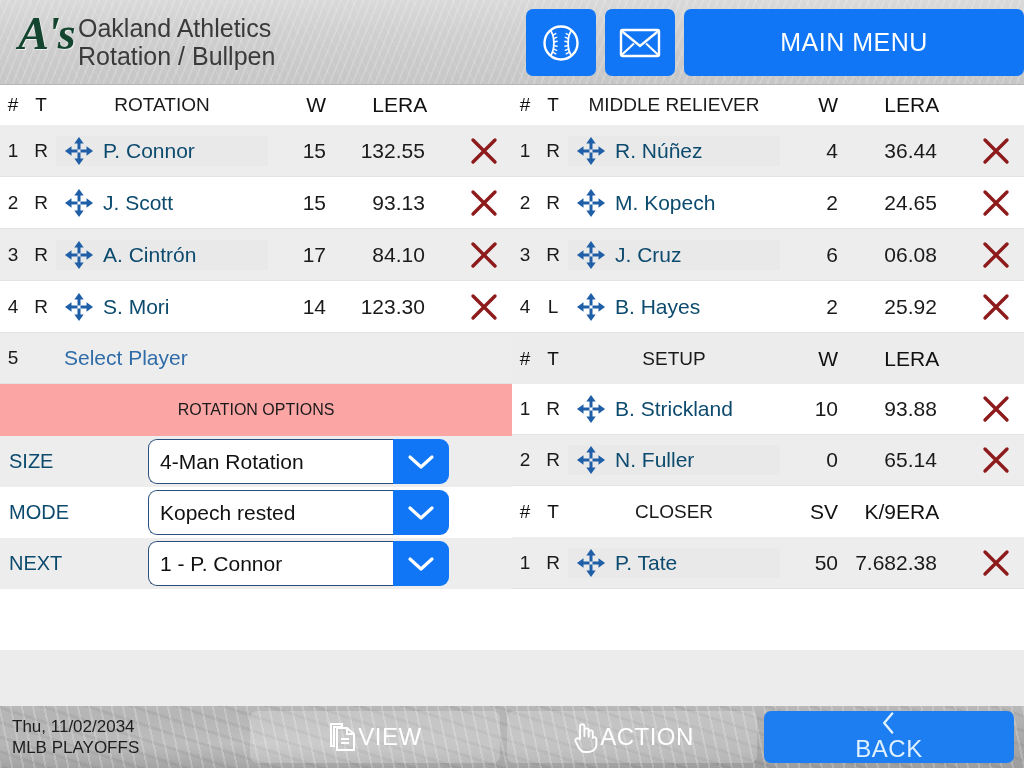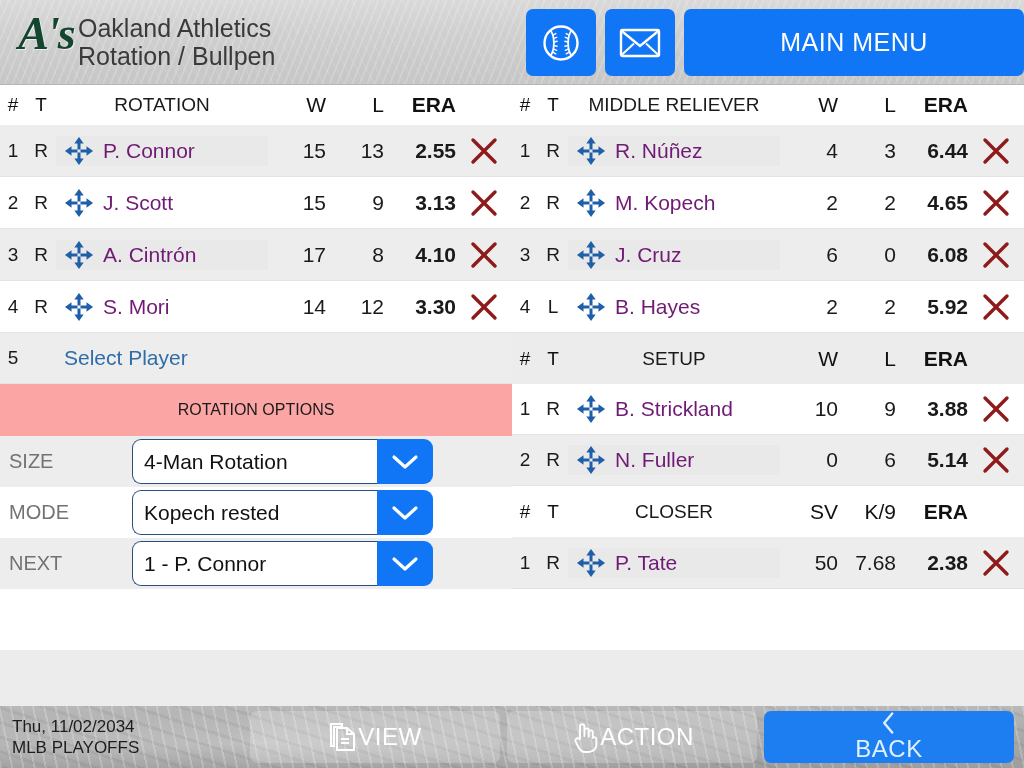--- a/index.html
+++ b/index.html
@@ -71,43 +71,43 @@
   .row.hdr{ height:40px; font-size:19px; background:#fff; }
   .row.hdr.shade{ background:#ececec; }
   .row.alt{ background:#ededed; }
   .row.plain{ background:#ffffff; }
   .row.sep{ border-bottom:1px solid #e3e3e3; }
 
   .c-num{ width:26px; text-align:center; font-size:19px; }
   .c-t{ width:30px; text-align:center; font-size:19px; }
   .c-name{ flex:1; display:flex; align-items:center; padding-left:8px; overflow:hidden; }
   .move-ico{ width:30px; height:30px; margin-right:9px; flex:0 0 auto; }
-  .pname{ color:#701a75; font-size:21px; white-space:nowrap; }
+  .pname{ color:#0c4a6e; font-size:21px; white-space:nowrap; }
   .pname.sel{ color:#2f6ca8; }
   .c-stat{ width:58px; text-align:right; font-size:21px; }
-  .c-era{ width:72px; text-align:right; font-size:21px;font-weight:bold; }
+  .c-era{ width:72px; text-align:left; font-size:21px; }
   .c-x{ width:56px; display:flex; align-items:center; justify-content:center; }
 
   .hdr-lbl{ color:#111; }
   .c-name.hdrname{ justify-content:center; padding-left:0; }
   .c-name.hdrname span{ font-size:19px; }
 
   
   .row.alt .c-name{ background:#e9e9e9; }
 
   
   .opt-title{
     height:52px; display:flex; align-items:center; justify-content:center;
     font-size:16px; background:#fca5a5; width:512px;
   }
   .opt-row{
     height:51px; display:flex; align-items:center; width:512px; background:#ededed;
   }
   .opt-row.white{ background:#ffffff; }
-  .opt-label{ width:132px; padding-left:9px; font-size:20px; color:#737373; }
+  .opt-label{ width:148px; padding-left:9px; font-size:20px; color:#0c4a6e; }
   .opt-ctl{ position:relative; width:301px; height:45px; display:flex; }
   .opt-field{
     flex:1; background:#fff; border:1px solid #2a4f7c; border-right:none;
     border-radius:9px 0 0 9px; display:flex; align-items:center;
     padding-left:11px; font-size:21px; color:#111;
   }
   .opt-arrow{
     width:56px; background:#1076f5; border-radius:0 9px 9px 0;
     display:flex; align-items:center; justify-content:center; cursor:pointer;
   }

